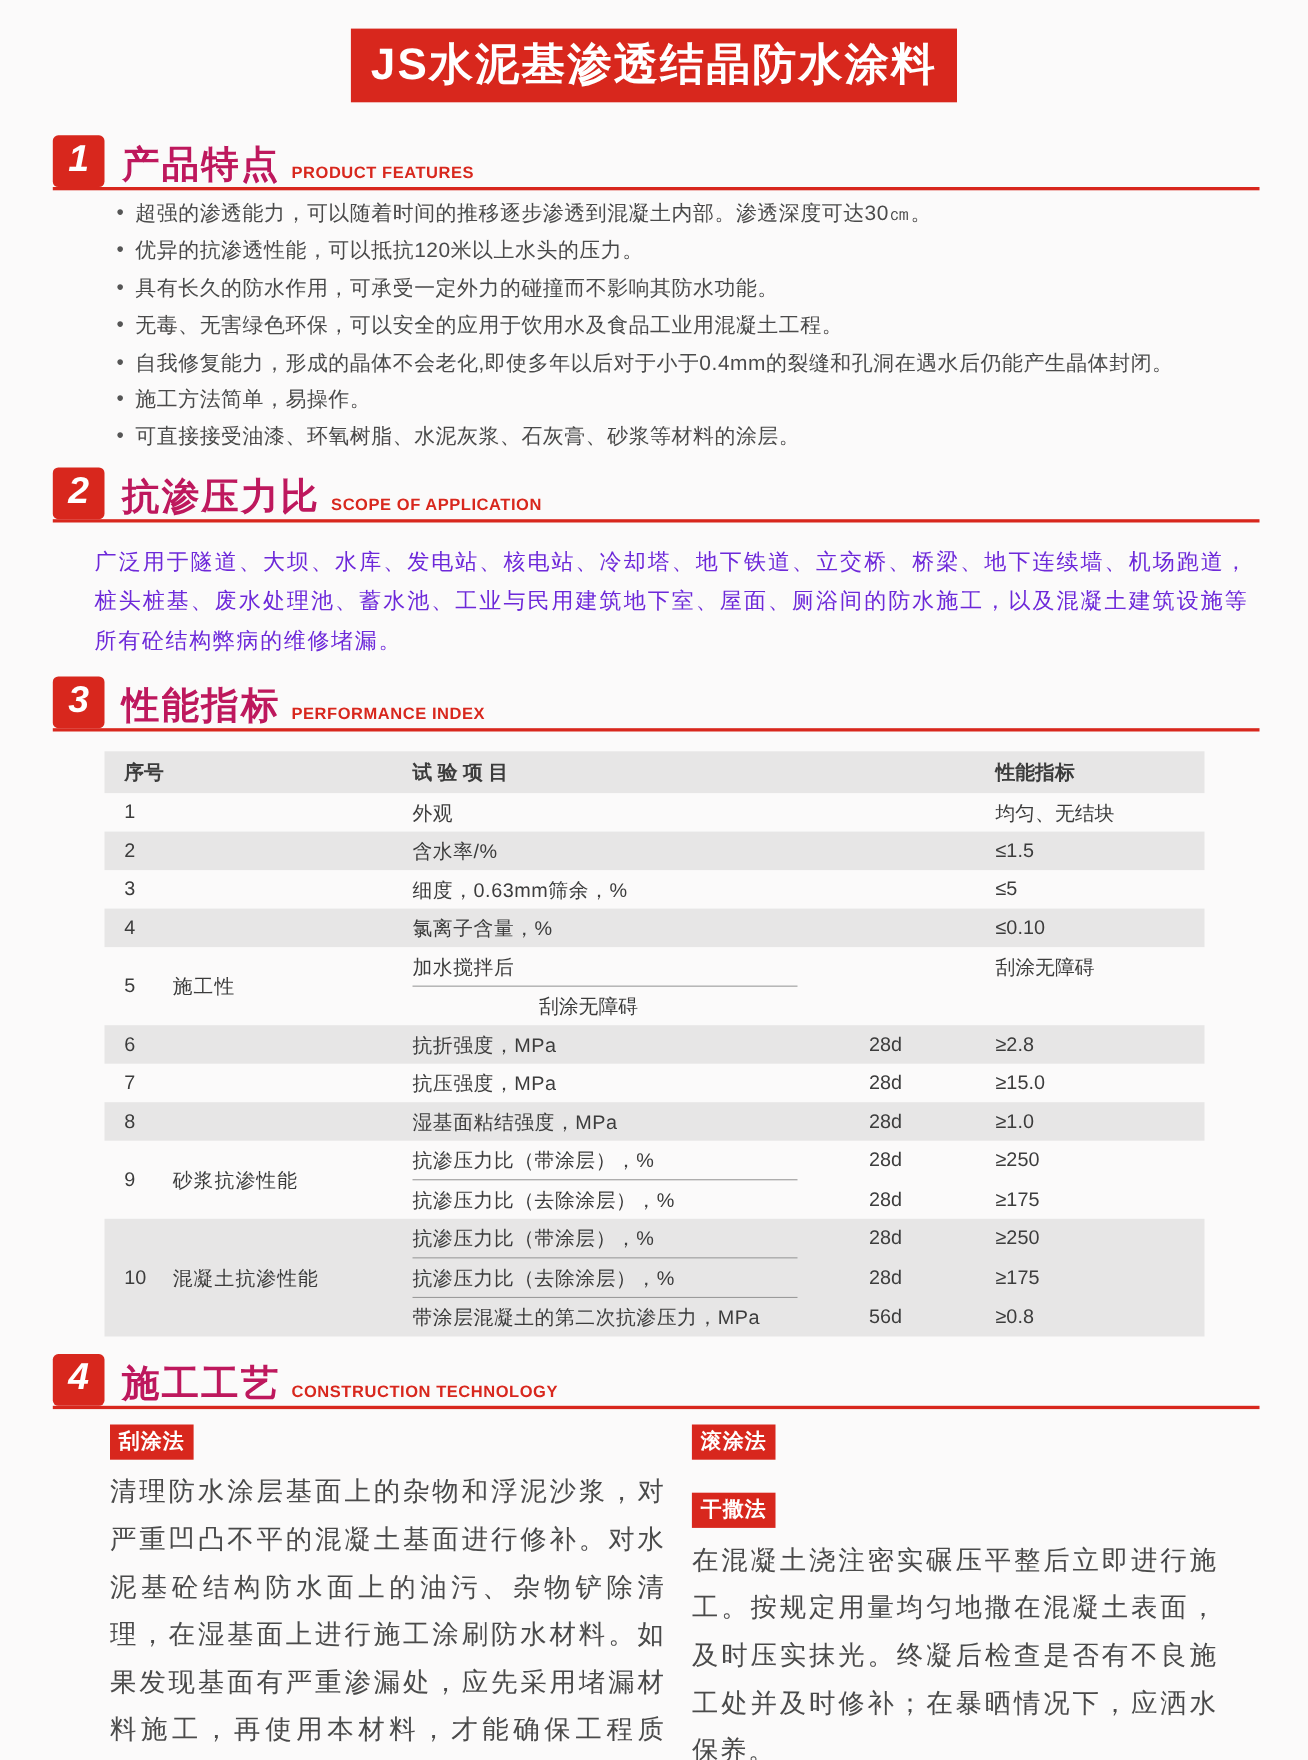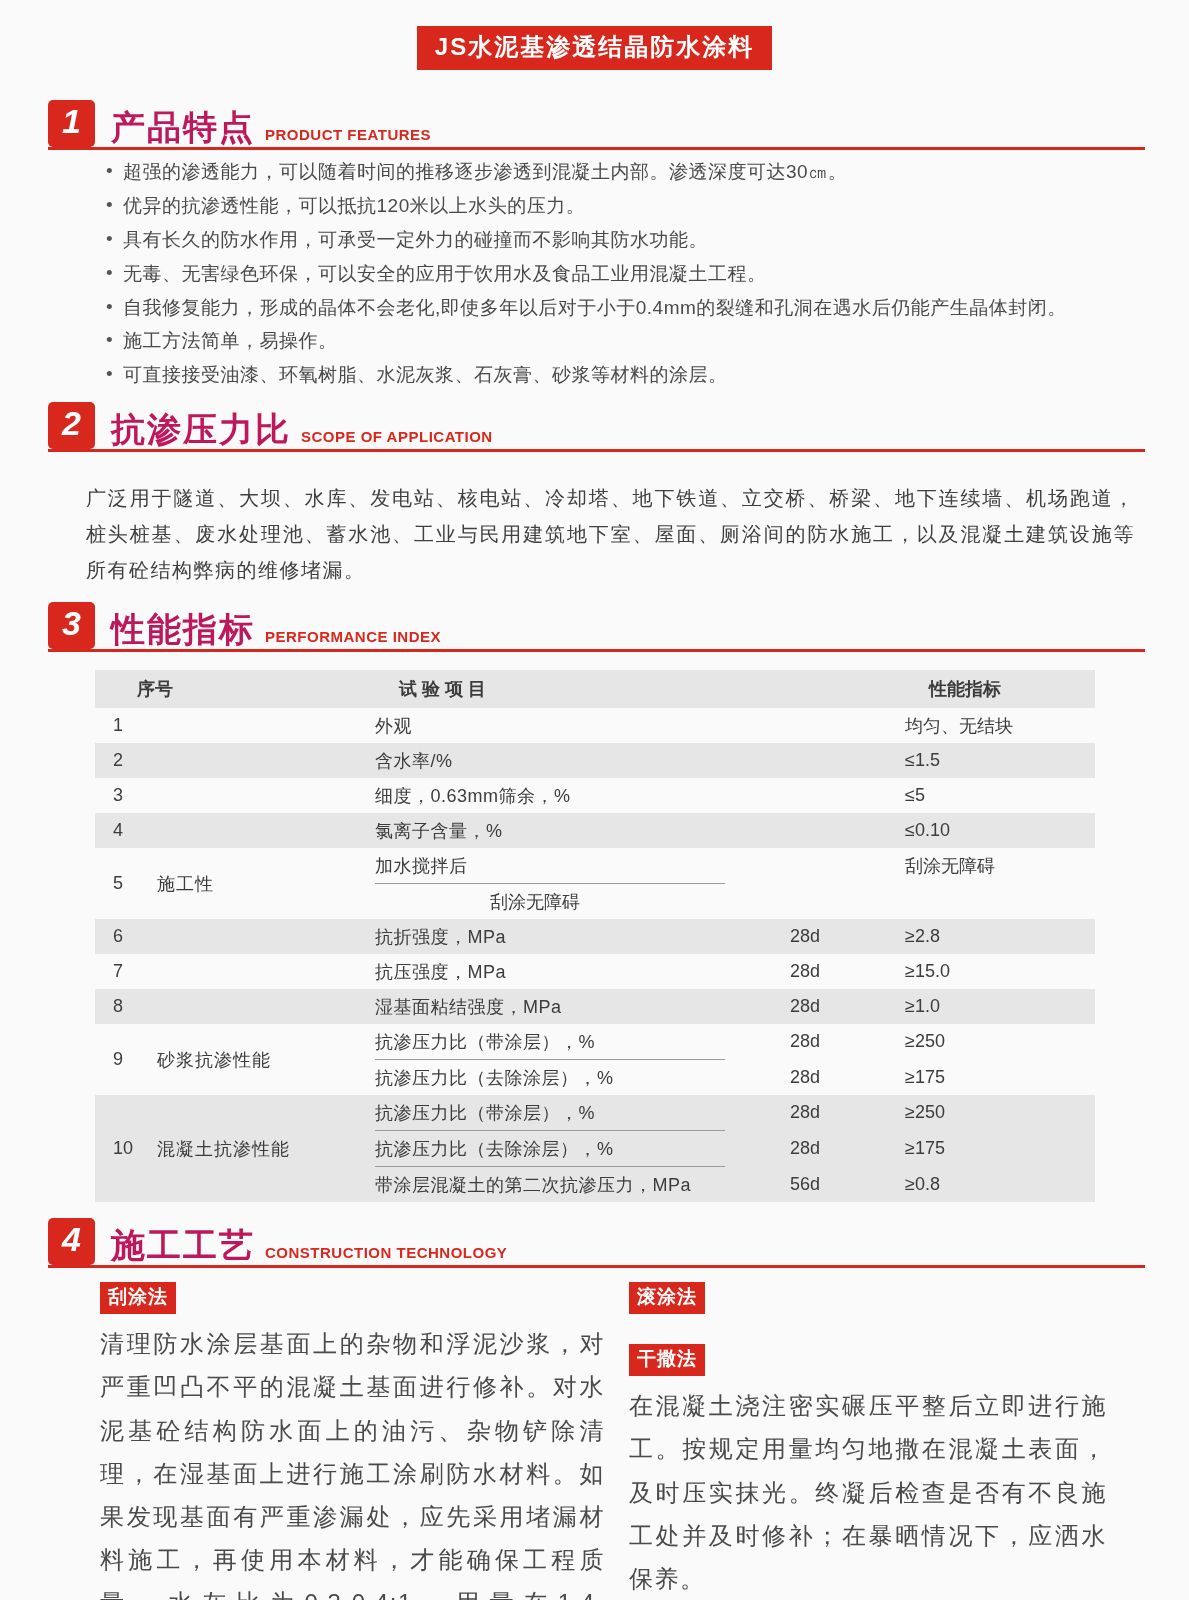--- a/index.html
+++ b/index.html
@@ -3,45 +3,45 @@
 <meta charset="utf-8">
 <style>
   html,body{margin:0;padding:0;}
   body{
     width:1189px;min-height:1600px;background:#fbfafa;
     font-family:"Liberation Sans","DejaVu Sans",sans-serif;
     color:#4a4a4a;box-sizing:border-box;overflow:hidden;
   }
   .banner{
     margin:26px auto 0;width:max-content;background:#d8271d;color:#fff;
-    font-size:24px;font-weight:bold;padding:5px 18px 7px;letter-spacing:2px;
+    font-size:40px;font-weight:bold;padding:5px 18px 7px;letter-spacing:2px;
   }
   .section{margin-left:48px;margin-right:44px;}
   .sec-head{display:flex;align-items:flex-end;border-bottom:3px solid #d8271d;}
   .badge{
     width:47px;height:47px;background:#d8271d;border-radius:5px;color:#fff;
     font-size:34px;font-weight:bold;font-style:italic;flex:0 0 47px;
     display:flex;align-items:center;justify-content:center;box-sizing:border-box;padding-bottom:4px;
   }
   .sec-title{font-size:34px;font-weight:bold;color:#be185d;margin-left:16px;line-height:1;padding-bottom:3px;letter-spacing:2px;}
   .sec-sub{font-size:15px;font-weight:bold;color:#d8271d;margin-left:10px;padding-bottom:4px;letter-spacing:.5px;}
   
   .sec1{margin-top:30px;}
   .bullets{list-style:none;margin:12px 0 15px;padding:0 0 0 58px;}
   .bullet{position:relative;padding-left:17px;font-size:19px;color:#4a4a4a;margin-bottom:13px;letter-spacing:.5px;line-height:1.1;}
   .bullet::before{content:"•";position:absolute;left:0;top:-1px;color:#555;}
   
   .sec2{margin-top:16px;}
-  .para{margin:28px 10px 0 38px;font-size:20px;line-height:1.8;color:#404040;letter-spacing:1.5px;text-align:justify;}
+  .para{margin:18px 10px 0 38px;font-size:20px;line-height:1.8;color:#6d28d9;letter-spacing:1.5px;text-align:justify;}
   
   .sec3{margin-top:14px;}
   .tbl{margin:18px 0 0 47px;width:1000px;font-size:18px;color:#3c3c3c;}
   .trow{display:flex;align-items:stretch;}
   .shade{background:#e7e6e6;}
-  .thead{font-weight:bold;background:#e7e6e6;padding-left:24px;}
+  .thead{font-weight:bold;background:#e7e6e6;}
   .thead .subrow{height:38px;}
   .thead .c-item{letter-spacing:5px;}
   .c-no{width:62px;padding-left:18px;display:flex;align-items:center;box-sizing:border-box;}
   .c-cat{width:218px;display:flex;align-items:center;letter-spacing:1px;font-family:Liberation Mono, monospace;}
   .c-rest{flex:1;display:flex;flex-direction:column;justify-content:center;}
   .subrow{display:flex;height:35px;align-items:center;}
   .c-item{width:415px;letter-spacing:.5px;}
   .c-age{width:115px;}
   .c-val{flex:1;}
   .subdiv{width:350px;height:1px;background:#9b9b9b;}

